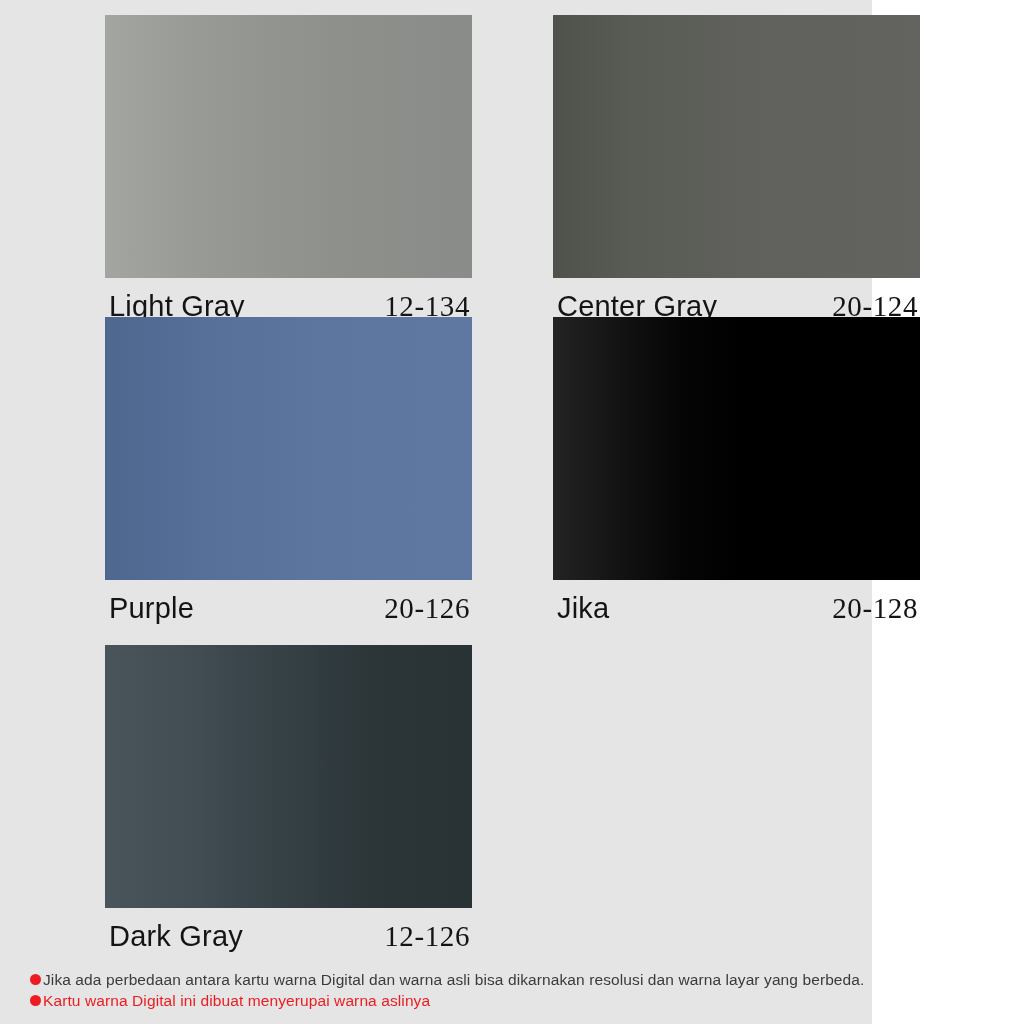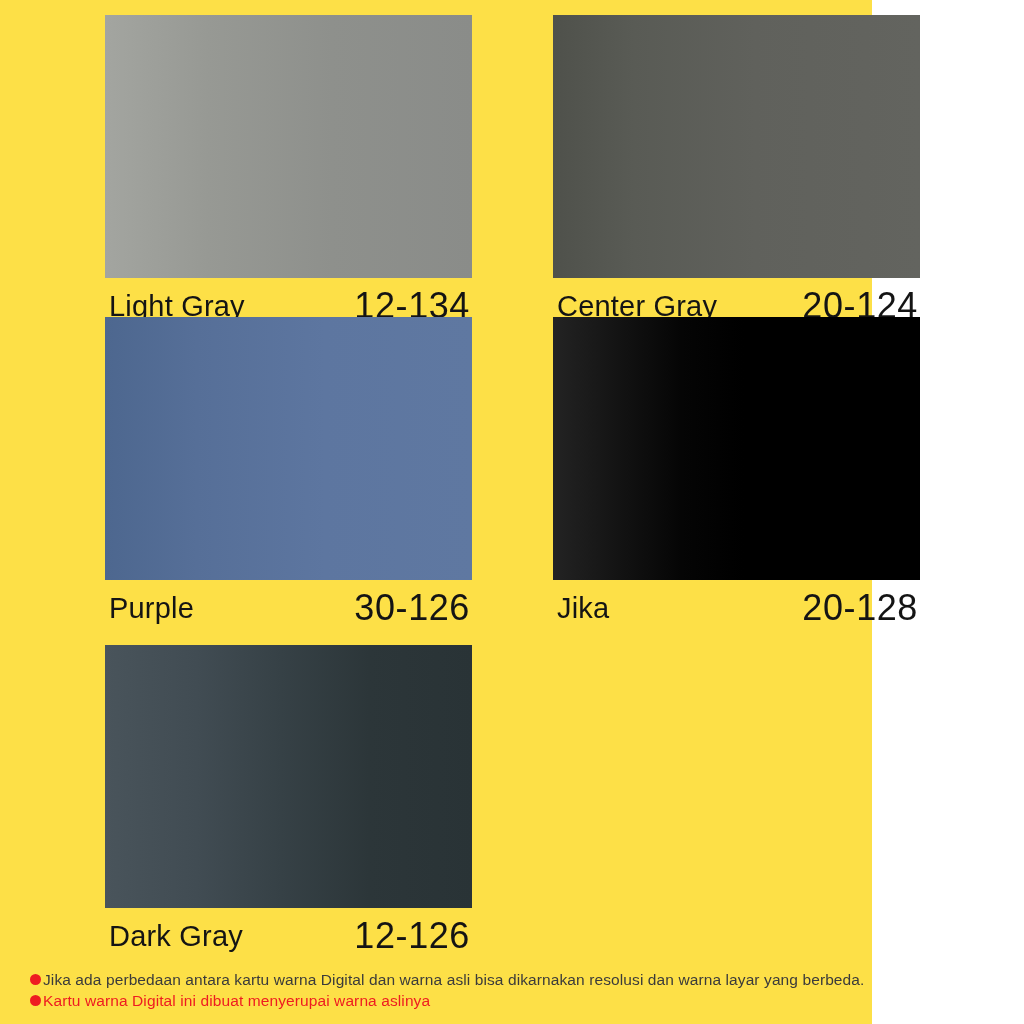--- a/index.html
+++ b/index.html
@@ -15,21 +15,21 @@
     font-family: "Liberation Sans", sans-serif;
     -webkit-font-smoothing: antialiased;
   }
 
   #color-card {
     position: absolute;
     left: 0;
     top: 0;
     width: 872px;
     height: 1024px;
-    background: #fde047;
+    background: #e5e5e5;
   }
 
   .swatch-grid {
     position: absolute;
     left: 105px;
     top: 15px;
     width: 816px;
   }
 
   .swatch-cell {
@@ -65,26 +65,27 @@
   .swatch-name {
     font-size: 29px;
     color: #141414;
     letter-spacing: 0.2px;
     font-weight: 400;
     padding-left: 4px;
     white-space: nowrap;
   }
 
   .swatch-code {
-    font-size: 36px;
+    font-size: 29px;
     color: #141414;
     letter-spacing: 0.6px;
     font-weight: 400;
     padding-right: 2px;
     white-space: nowrap;
+    font-family: Liberation Serif, serif;
   }
 
   
   .notes {
     position: absolute;
     left: 30px;
     top: 969px;
     width: 980px;
   }
   .note-line {
@@ -128,21 +129,21 @@
       <div class="swatch-caption">
         <span class="swatch-name">Center Gray</span>
         <span class="swatch-code">20-124</span>
       </div>
     </div>
 
     <div class="swatch-cell col-left row-2">
       <div class="swatch-chip" style="background: linear-gradient(90deg, rgb(77, 103, 143) 0%, rgb(86, 111, 152) 25%, rgb(93, 118, 160) 60%, rgb(95, 120, 161) 100%);"></div>
       <div class="swatch-caption">
         <span class="swatch-name">Purple</span>
-        <span class="swatch-code">30-126</span>
+        <span class="swatch-code">20-126</span>
       </div>
     </div>
 
     <div class="swatch-cell col-right row-2">
       <div class="swatch-chip" style="background: linear-gradient(90deg, rgb(35, 35, 35) 0%, rgb(19, 19, 19) 18%, rgb(5, 5, 5) 35%, rgb(0, 0, 0) 52%, rgb(0, 0, 0) 100%);"></div>
       <div class="swatch-caption">
         <span class="swatch-name">Jika</span>
         <span class="swatch-code">20-128</span>
       </div>
     </div>

